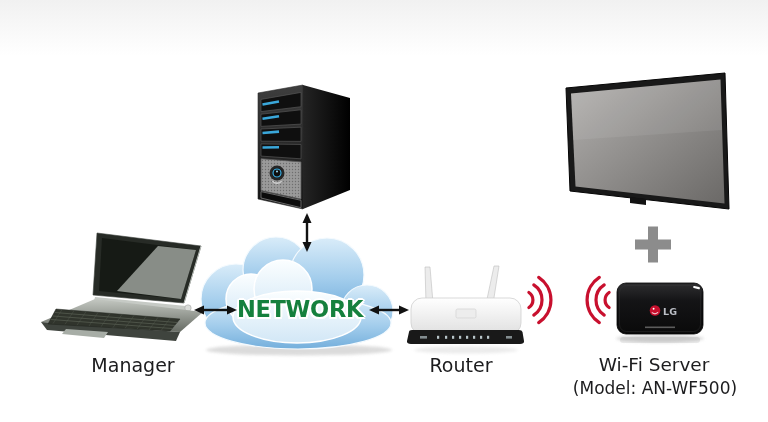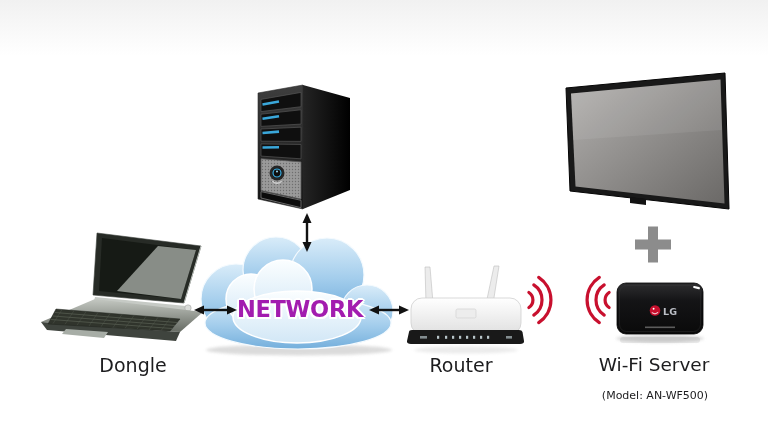--- a/index.html
+++ b/index.html
@@ -13,24 +13,24 @@
   }
   .diagram-svg{position:absolute;left:0;top:0;}
   .label{
     position:absolute;color:#1c1c1e;font-size:19px;line-height:1.15;
     text-align:center;white-space:nowrap;
   }
   .label-server{left:360px;top:132px;text-align:left;}
   .label-manager{left:60px;top:355px;width:146px;}
   .label-router{left:388px;top:355px;width:146px;}
   .label-dongle{left:565px;top:354px;width:178px;font-size:18.5px;}
-  .label-model{left:555px;top:379px;width:200px;font-size:11px;margin-top:11px;}
+  .label-model{left:555px;top:379px;width:200px;font-size:17px;}
   .network-word{
     position:absolute;left:228px;top:296px;width:144px;text-align:center;
-    font-size:22.5px;font-weight:bold;letter-spacing:-0.3px;color:#a21caf;z-index:5;
+    font-size:22.5px;font-weight:bold;letter-spacing:-0.3px;color:#15803d;z-index:5;
     text-shadow:2px 0 0 #fff,-2px 0 0 #fff,0 2px 0 #fff,0 -2px 0 #fff,
       1.5px 1.5px 0 #fff,-1.5px 1.5px 0 #fff,1.5px -1.5px 0 #fff,-1.5px -1.5px 0 #fff;
   }
 </style>
 </head>
 <body>
 
 <div class="stage">
   <div class="top-fade"></div>
 
@@ -219,17 +219,17 @@
         <circle cx="653.6" cy="308.8" r="0.95" fill="#ffffff"></circle>
         <path d="M651.8,312.6 Q655,315.4 658.2,312.4" fill="none" stroke="#ffffff" stroke-width="0.9"></path>
         <text x="663" y="314.5" font-size="9.5" font-weight="bold" fill="#bcbfc6" font-family="DejaVu Sans, sans-serif" letter-spacing="0.3">LG</text>
       </g>
       <rect x="645" y="326.5" width="30" height="1.6" fill="#777" opacity="0.75"></rect>
       <rect x="620" y="337" width="80" height="6" rx="3" fill="#0a0a0a" opacity="0.08"></rect>
     </g>
   </svg>
 
   <div class="network-word">NETWORK</div>
-  <div class="label label-manager">Dongle</div>
+  <div class="label label-manager">Manager</div>
   <div class="label label-router">Router</div>
   <div class="label label-dongle">Wi-Fi Server</div>
   <div class="label label-model">(Model: AN-WF500)</div>
 </div>
 
 </body></html>

